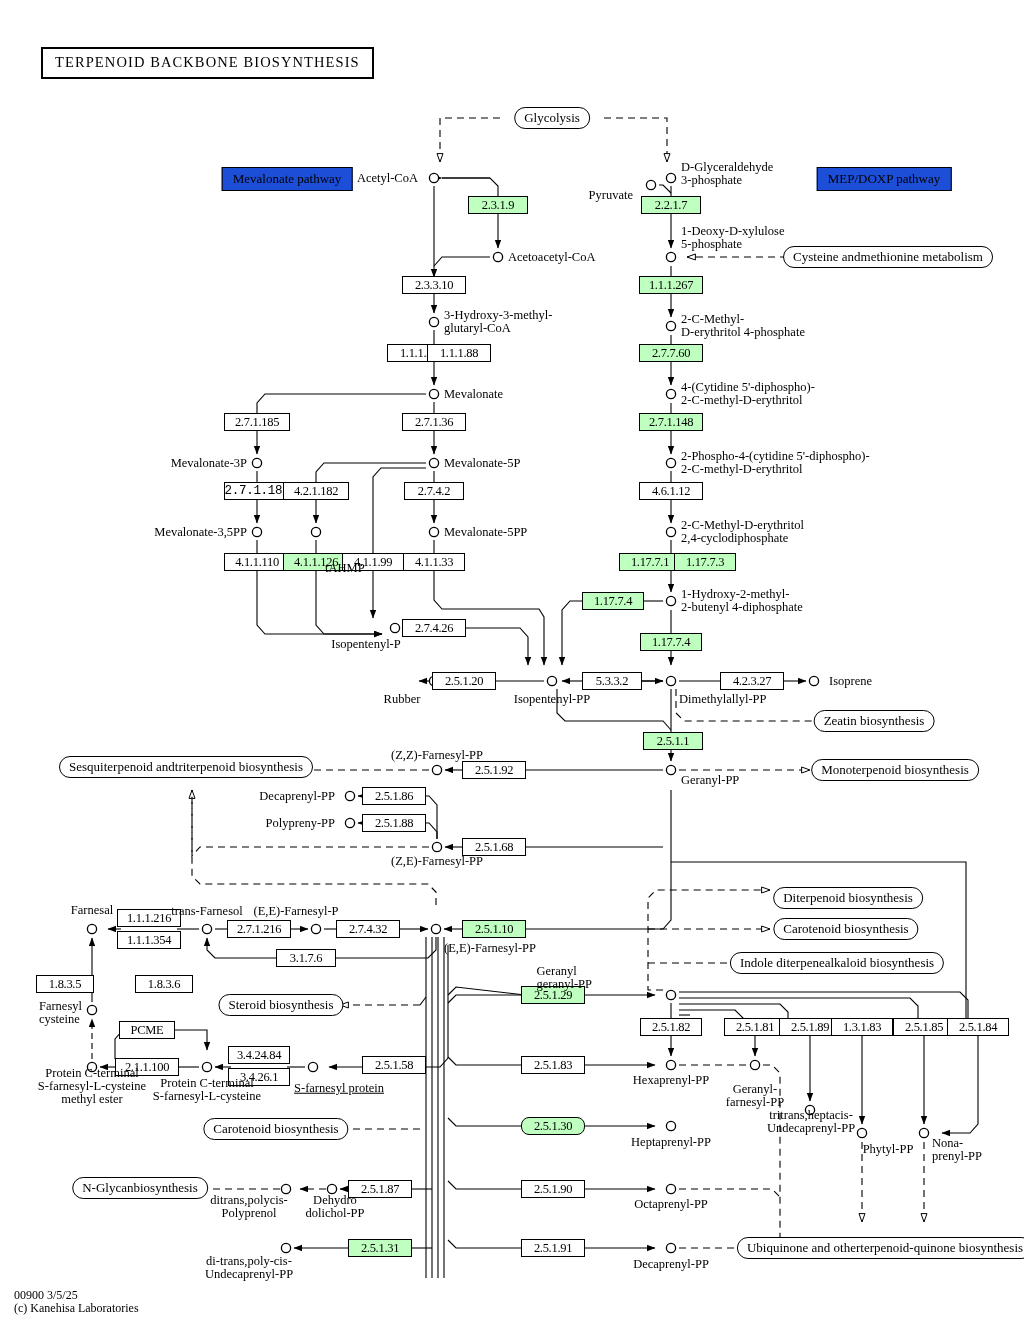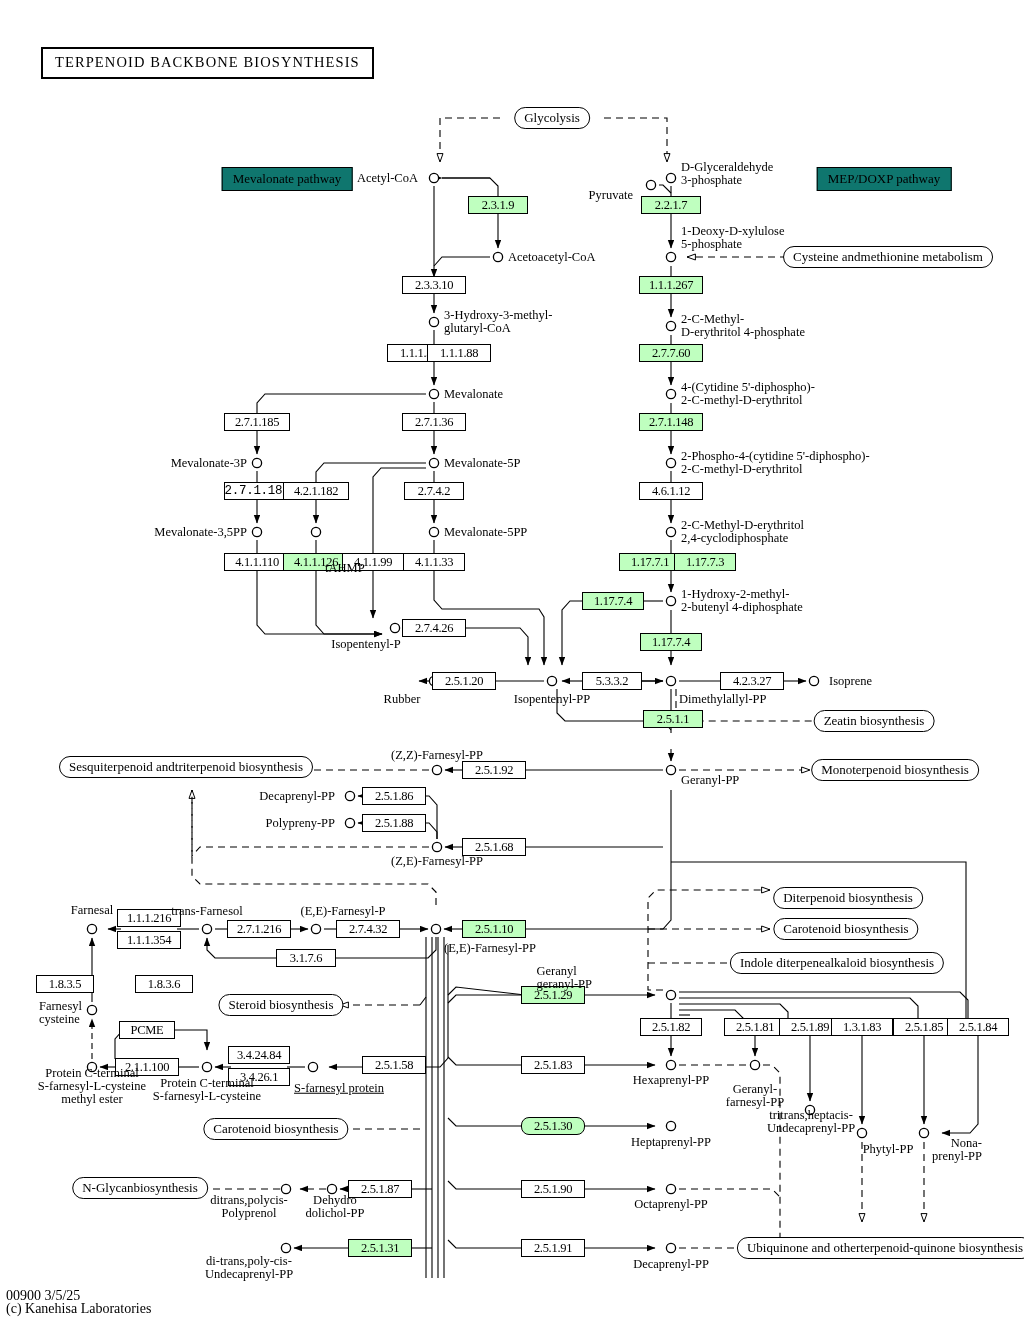--- a/index.html
+++ b/index.html
@@ -16,33 +16,33 @@
   .ec.hl{background:#bfffbf;}
   
   .map{position:absolute;transform:translate(-50%,-50%);
        border:1px solid #000;border-radius:11px;background:#fff;
        font-size:13px;line-height:14px;
        display:flex;align-items:center;justify-content:center;
        text-align:center;padding:3px 9px;white-space:nowrap;}
   .map.two{line-height:14px;}
   
   .sqbox{position:absolute;transform:translate(-50%,-50%);
-       border:1px solid #000;background:#0f766e;font-size:13px;line-height:14px;
+       border:1px solid #000;background:#1d4ed8;font-size:13px;line-height:14px;
        display:flex;align-items:center;justify-content:center;
        text-align:center;padding:4px 10px;white-space:nowrap;}
   
   .lbl{position:absolute;font-size:12.5px;line-height:12.5px;white-space:nowrap;}
   .lbl.r{transform:translate(-100%,-50%);}
   .lbl.l{transform:translate(0,-50%);}
   .lbl.c{transform:translate(-50%,-50%);text-align:center;}
   .lbl2{line-height:13px;}
   
   #title{position:absolute;left:41px;top:47px;border:2px solid #000;background:#fff;
          font-size:14.5px;letter-spacing:1.1px;padding:5px 12px 6px 12px;white-space:nowrap;}
-  #footer{position:absolute;left:6px;top:1289px;font-size:14px;line-height:13px;white-space:pre;}
+  #footer{position:absolute;left:14px;top:1289px;font-size:12px;line-height:13px;white-space:pre;}
 </style>
 </head>
 <body>
 
 <div id="page">
 
   <svg id="svg-layer" viewBox="0 0 1024 1321">
     <defs>
       <marker id="ah" markerWidth="9" markerHeight="9" refX="8" refY="3.2" orient="auto" markerUnits="userSpaceOnUse">
         <path d="M0,0 L8.5,3.2 L0,6.4 z" fill="#000"></path>
@@ -383,21 +383,21 @@
       <div class="ec hl" style="left: 671px; top: 353px; width: 56px;">2.7.7.60</div>
       <div class="ec hl" style="left: 671px; top: 422px; width: 56px;">2.7.1.148</div>
       <div class="ec" style="left: 671px; top: 491px; width: 56px;">4.6.1.12</div>
       <div class="ec hl" style="left: 650px; top: 562px; width: 54px;">1.17.7.1</div>
       <div class="ec hl" style="left: 705px; top: 562px; width: 54px;">1.17.7.3</div>
       <div class="ec hl" style="left: 613px; top: 601px; width: 54px;">1.17.7.4</div>
       <div class="ec hl" style="left: 671px; top: 642px; width: 54px;">1.17.7.4</div>
       <div class="ec" style="left: 464px; top: 681px; width: 56px;">2.5.1.20</div>
       <div class="ec" style="left: 612px; top: 681px; width: 52px;">5.3.3.2</div>
       <div class="ec" style="left: 752px; top: 681px; width: 56px;">4.2.3.27</div>
-      <div class="ec hl" style="left: 673px; top: 719px; width: 52px;">2.5.1.1</div>
+      <div class="ec hl" style="left: 673px; top: 741px; width: 52px;">2.5.1.1</div>
       <div class="ec" style="left: 494px; top: 770px; width: 56px;">2.5.1.92</div>
       <div class="ec" style="left: 394px; top: 796px; width: 56px;">2.5.1.86</div>
       <div class="ec" style="left: 394px; top: 823px; width: 56px;">2.5.1.88</div>
       <div class="ec" style="left: 494px; top: 847px; width: 56px;">2.5.1.68</div>
       <div class="ec" style="left: 149px; top: 918px; width: 56px;">1.1.1.216</div>
       <div class="ec" style="left: 149px; top: 940px; width: 56px;">1.1.1.354</div>
       <div class="ec" style="left: 259px; top: 929px; width: 56px;">2.7.1.216</div>
       <div class="ec" style="left: 368px; top: 929px; width: 56px;">2.7.4.32</div>
       <div class="ec hl" style="left: 494px; top: 929px; width: 56px;">2.5.1.10</div>
       <div class="ec" style="left: 306px; top: 958px; width: 52px;">3.1.7.6</div>
@@ -443,35 +443,35 @@
       <div class="lbl c" style="left: 402px; top: 699px; text-align: center; transform: translate(-50%, -50%);">Rubber</div>
       <div class="lbl l" style="left: 679px; top: 699px;">Dimethylallyl-PP</div>
       <div class="lbl l" style="left: 829px; top: 681px;">Isoprene</div>
       <div class="lbl l" style="left: 681px; top: 780px;">Geranyl-PP</div>
       <div class="lbl c" style="left: 437px; top: 755px; text-align: center; transform: translate(-50%, -50%);">(Z,Z)-Farnesyl-PP</div>
       <div class="lbl r" style="left: 335px; top: 796px;">Decaprenyl-PP</div>
       <div class="lbl r" style="left: 335px; top: 823px;">Polypreny-PP</div>
       <div class="lbl c" style="left: 437px; top: 861px; text-align: center; transform: translate(-50%, -50%);">(Z,E)-Farnesyl-PP</div>
       <div class="lbl c" style="left: 92px; top: 910px; text-align: center; transform: translate(-50%, -50%);">Farnesal</div>
       <div class="lbl c" style="left: 207px; top: 911px; text-align: center; transform: translate(-50%, -50%);">trans-Farnesol</div>
-      <div class="lbl c" style="left: 320px; top: 911px; text-align: right; transform: translate(-50%, -50%); padding-left: 46px;">(E,E)-Farnesyl-P</div>
+      <div class="lbl c" style="left: 296px; top: 911px; text-align: right; transform: translate(-50%, -50%);">(E,E)-Farnesyl-P</div>
       <div class="lbl l" style="left: 444px; top: 948px;">(E,E)-Farnesyl-PP</div>
       <div class="lbl r lbl2" style="left: 82px; top: 1013px;">Farnesyl<br>cysteine</div>
       <div class="lbl c lbl2" style="left: 92px; top: 1086px; text-align: center; transform: translate(-50%, -50%);">Protein C-terminal<br>S-farnesyl-L-cysteine<br>methyl ester</div>
       <div class="lbl c lbl2" style="left: 207px; top: 1090px; text-align: center; transform: translate(-50%, -50%);">Protein C-terminal<br>S-farnesyl-L-cysteine</div>
       <div class="lbl c" style="left: 339px; top: 1088px; text-align: center; transform: translate(-50%, -50%); text-decoration: underline;">S-farnesyl protein</div>
       <div class="lbl r lbl2" style="left: 592px; top: 978px;">Geranyl<br>geranyl-PP</div>
       <div class="lbl c" style="left: 671px; top: 1080px; text-align: center; transform: translate(-50%, -50%);">Hexaprenyl-PP</div>
       <div class="lbl c" style="left: 671px; top: 1142px; text-align: center; transform: translate(-50%, -50%);">Heptaprenyl-PP</div>
       <div class="lbl c" style="left: 671px; top: 1204px; text-align: center; transform: translate(-50%, -50%);">Octaprenyl-PP</div>
       <div class="lbl c" style="left: 671px; top: 1264px; text-align: center; transform: translate(-50%, -50%);">Decaprenyl-PP</div>
       <div class="lbl c lbl2" style="left: 755px; top: 1096px; text-align: center; transform: translate(-50%, -50%);">Geranyl-<br>farnesyl-PP</div>
       <div class="lbl c lbl2" style="left: 811px; top: 1122px; text-align: center; transform: translate(-50%, -50%);">tritrans,heptacis-<br>Undecaprenyl-PP</div>
       <div class="lbl c" style="left: 888px; top: 1149px; text-align: center; transform: translate(-50%, -50%);">Phytyl-PP</div>
-      <div class="lbl c lbl2" style="left: 957px; top: 1150px; text-align: right; transform: translate(-50%, -50%);">Nona-<br>prenyl-PP</div>
+      <div class="lbl c lbl2" style="left: 957px; top: 1150px; text-align: left; transform: translate(-50%, -50%);">Nona-<br>prenyl-PP</div>
       <div class="lbl c lbl2" style="left: 249px; top: 1207px; text-align: center; transform: translate(-50%, -50%);">ditrans,polycis-<br>Polyprenol</div>
       <div class="lbl c lbl2" style="left: 335px; top: 1207px; text-align: center; transform: translate(-50%, -50%);">Dehydro<br>dolichol-PP</div>
       <div class="lbl c lbl2" style="left: 249px; top: 1268px; text-align: center; transform: translate(-50%, -50%);">di-trans,poly-cis-<br>Undecaprenyl-PP</div>
     </div>
 
   <div id="footer">00900 3/5/25
 (c) Kanehisa Laboratories</div>
 
 </div>
 

